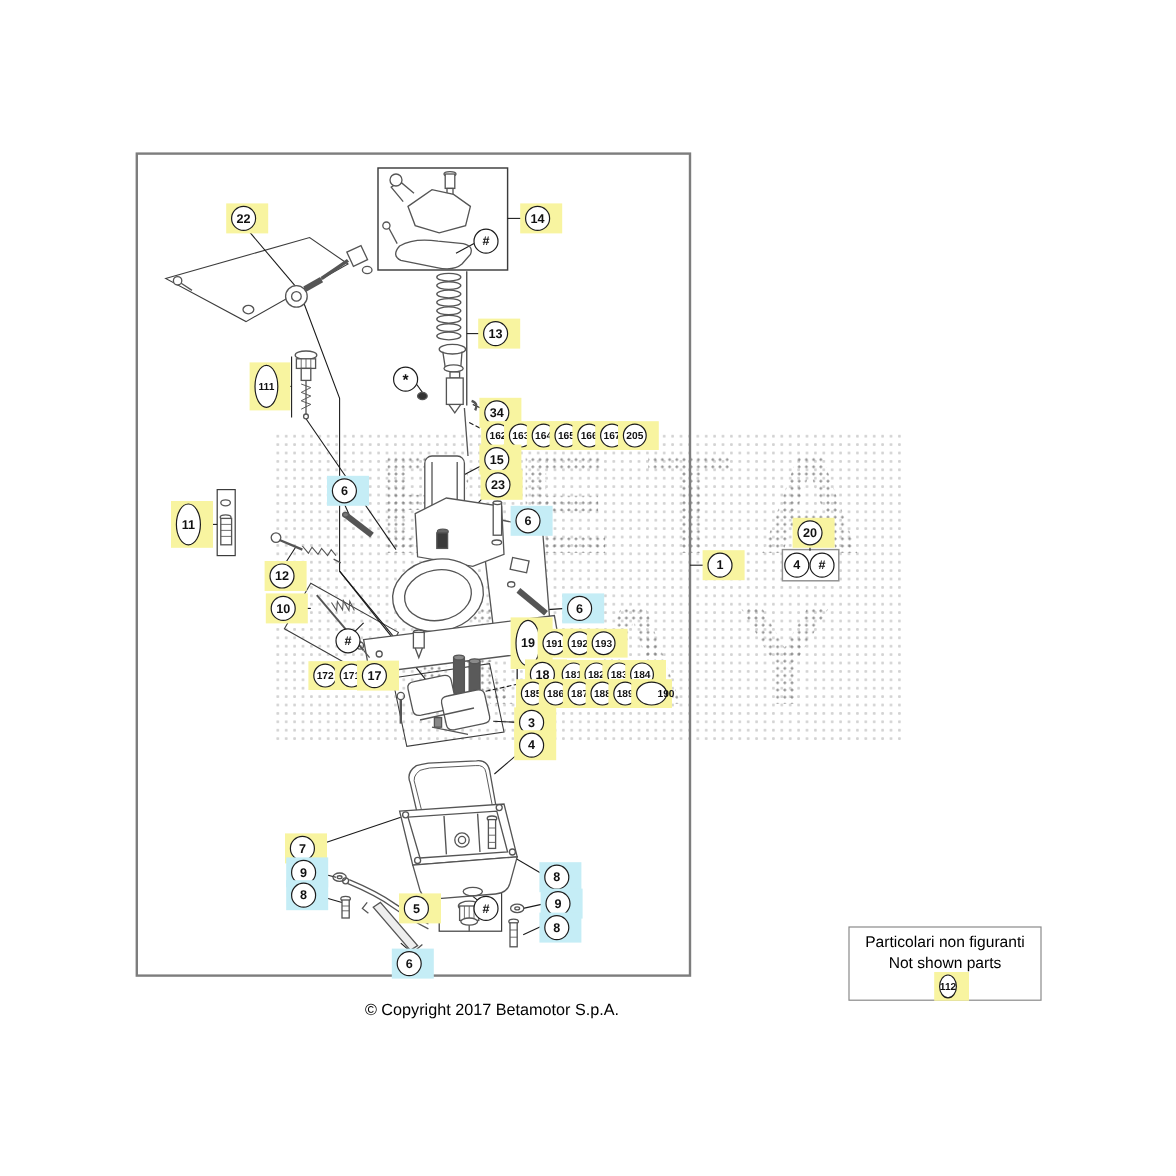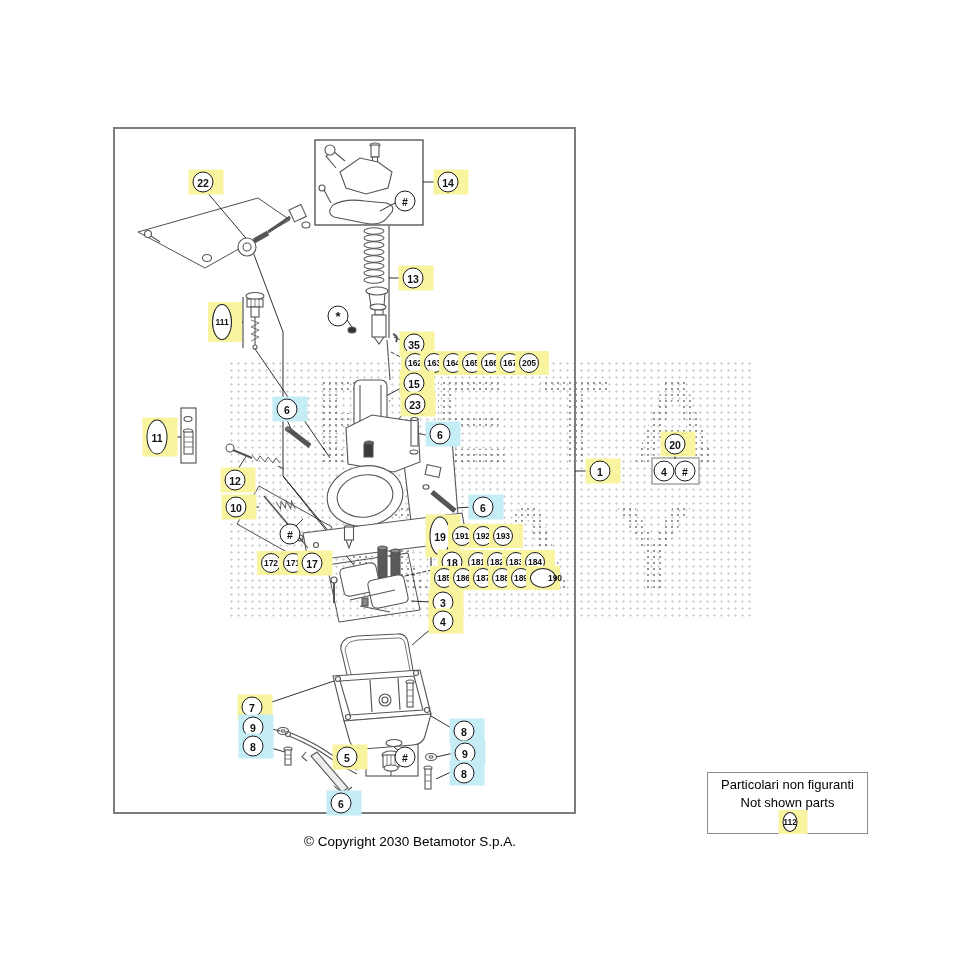--- a/index.html
+++ b/index.html
@@ -322,21 +322,21 @@
     </div>
     <div class="co" style="left: 338px; top: 316px; width: 21px; height: 21px;">
       <b style="font-size: 13px;">*</b>
     </div>
     <div class="co hl-yellow" style="left: 222px; top: 322px; width: 20px; height: 36px;">
       <i class="hl"></i>
       <b style="font-size: 8.5px;">111</b>
     </div>
     <div class="co hl-yellow" style="left: 414px; top: 344px; width: 21px; height: 21px;">
       <i class="hl"></i>
-      <b style="font-size: 10.5px;">35</b>
+      <b style="font-size: 10.5px;">34</b>
     </div>
     <div class="co hl-yellow" style="left: 415px; top: 363px; width: 20px; height: 20px;">
       <i class="hl"></i>
       <b style="font-size: 8.5px;">162</b>
     </div>
     <div class="co hl-yellow" style="left: 434px; top: 363px; width: 20px; height: 20px;">
       <i class="hl"></i>
       <b style="font-size: 8.5px;">163</b>
     </div>
     <div class="co hl-yellow" style="left: 453px; top: 363px; width: 20px; height: 20px;">
@@ -522,18 +522,18 @@
     <div class="co hl-cyan" style="left: 341px; top: 803px; width: 21px; height: 21px;">
       <i class="hl"></i>
       <b style="font-size: 10.5px;">6</b>
     </div>
     <div class="co hl-yellow" style="left: 790px; top: 822px; width: 15px; height: 20px;">
       <i class="hl"></i>
       <b style="font-size: 8.5px;">112</b>
     </div>
   </div>
 
-<div id="copyright">© Copyright 2030 Betamotor S.p.A.</div>
+<div id="copyright">© Copyright 2017 Betamotor S.p.A.</div>
 
 <div id="notshown">
   <div class="l">Particolari non figuranti</div>
   <div class="l">Not shown parts</div>
 </div>
 
 </body></html>

